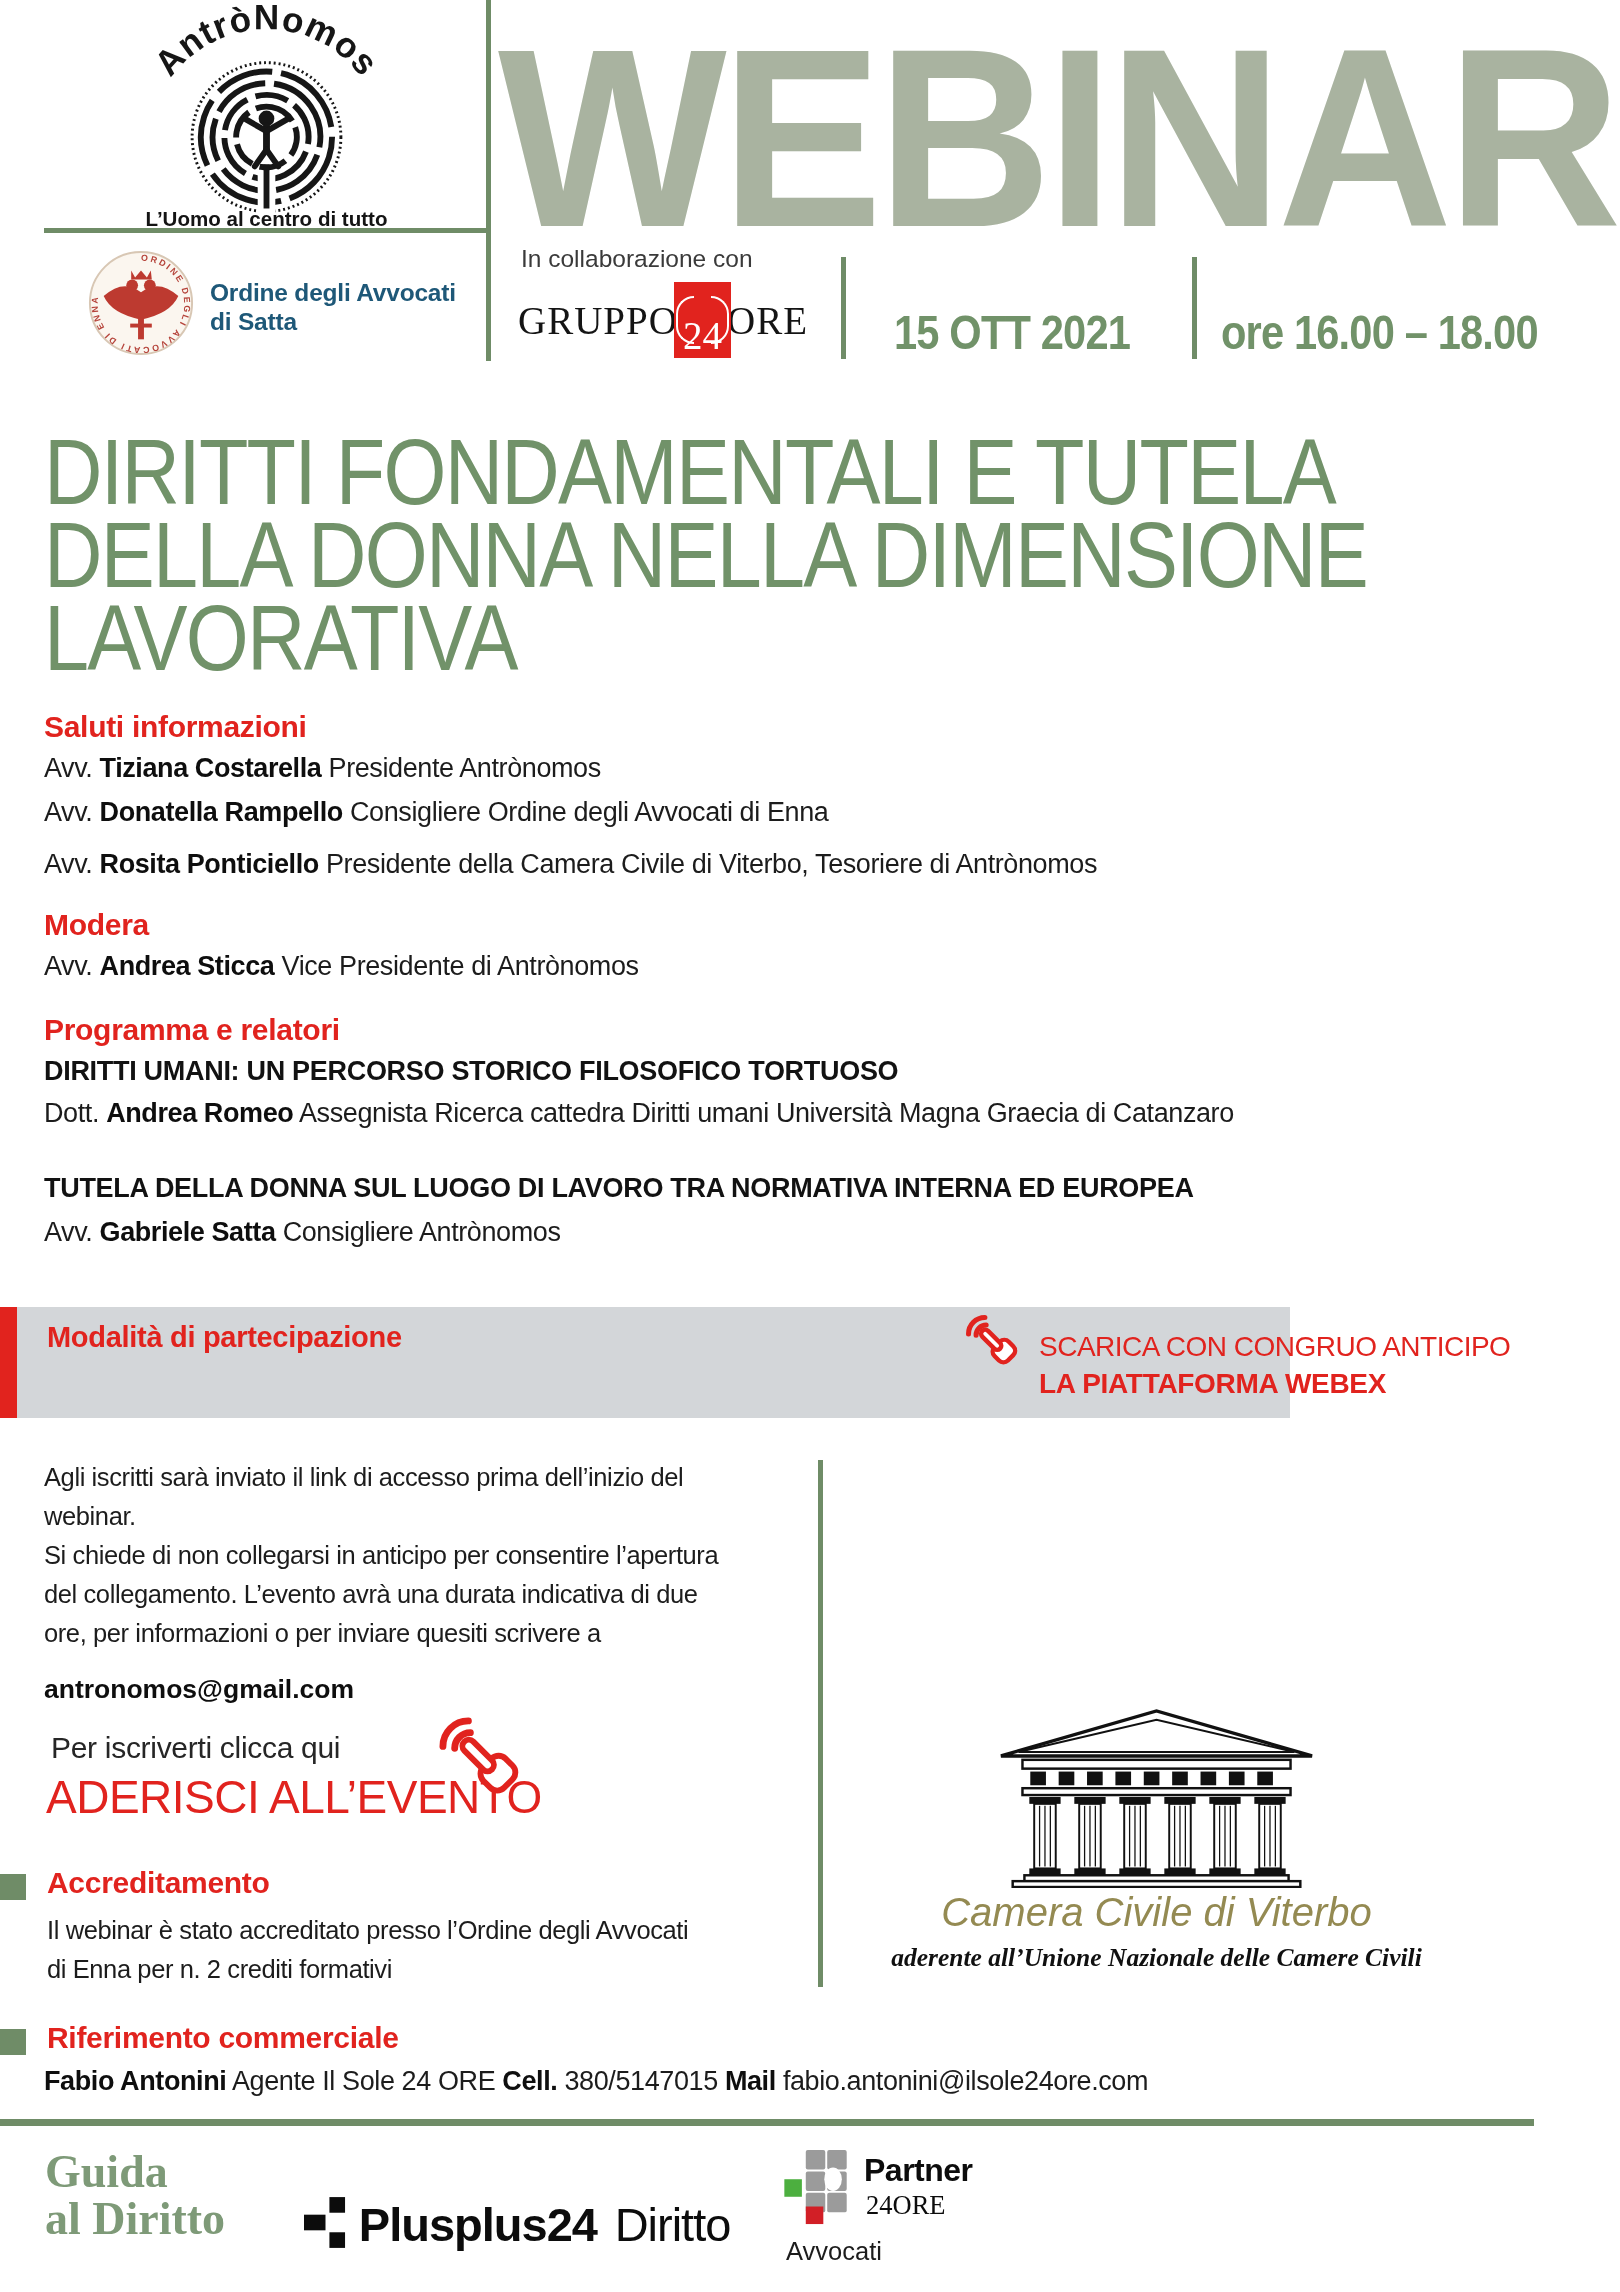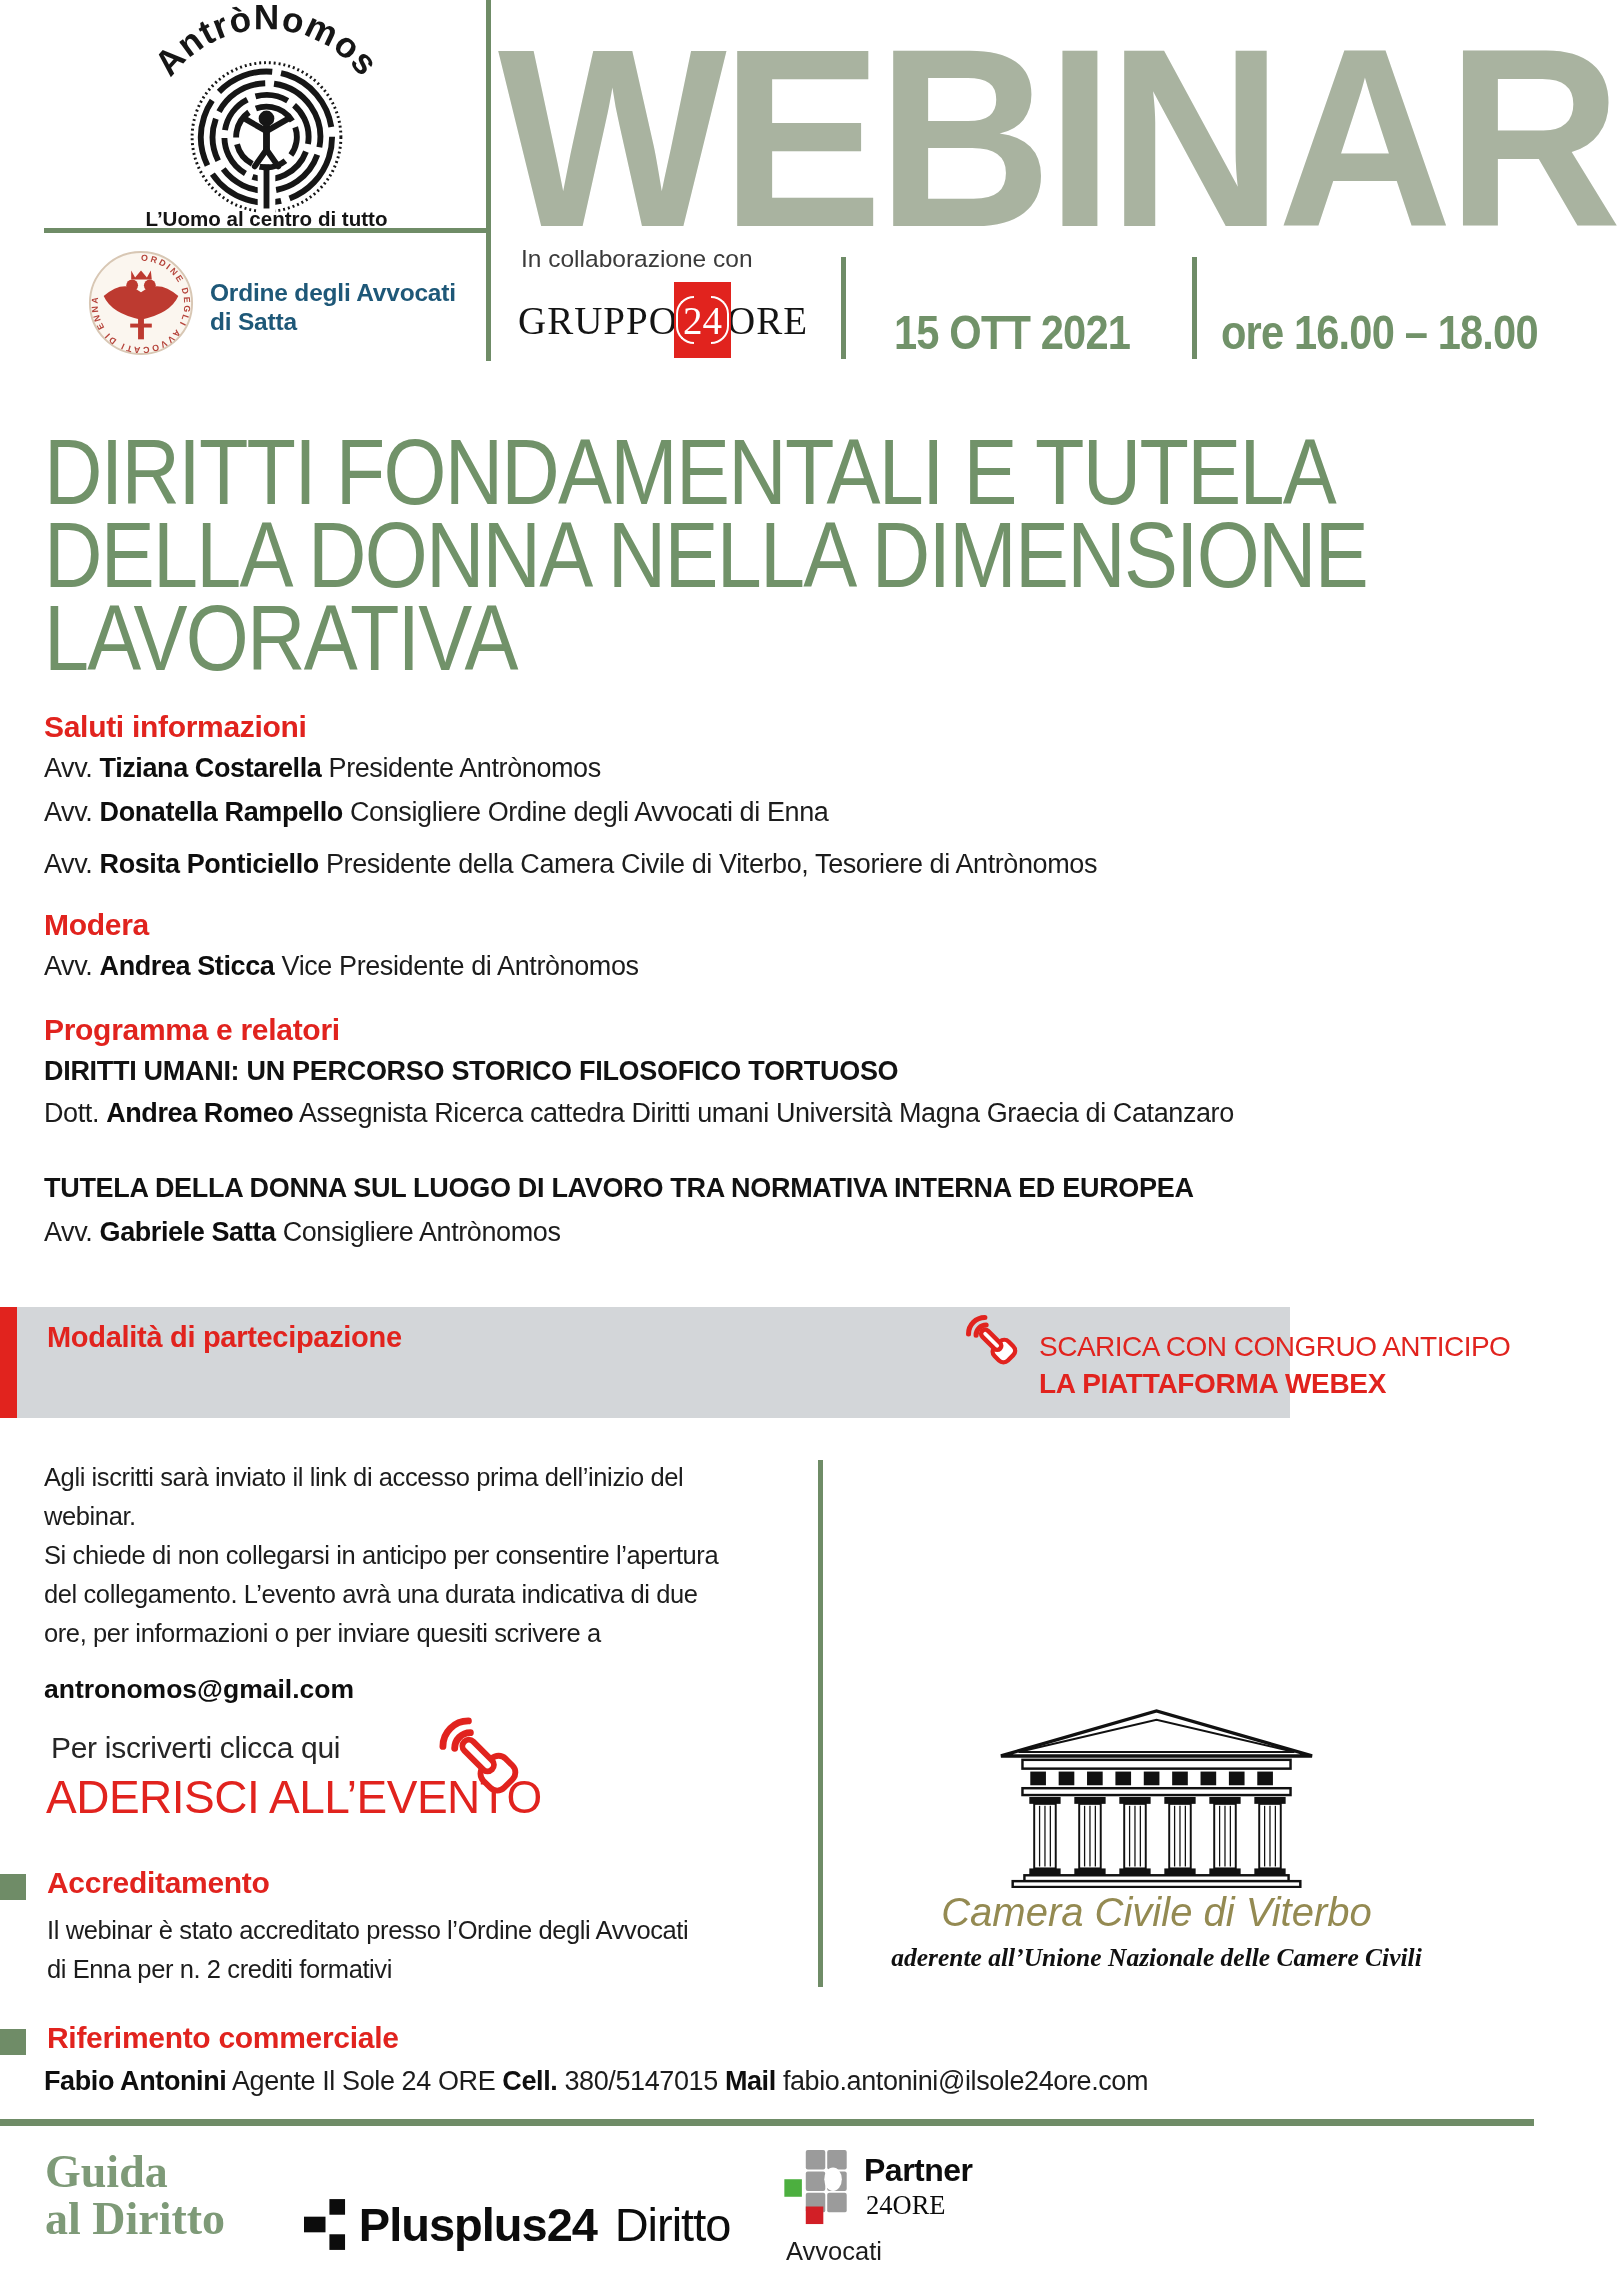--- a/index.html
+++ b/index.html
@@ -23,21 +23,21 @@
   .abs{position:absolute}
   .vline{background:var(--line)}
   .hline{background:var(--line)}
   .webinar{
     font-size:255px;font-weight:700;line-height:1;letter-spacing:-5.9px;
     color:var(--sage);transform:scaleX(.95);transform-origin:left top;white-space:nowrap;
   }
   .collab{font-size:24.5px;color:#3a3a3a}
   .g24wrap{display:flex;align-items:center;height:76px}
   .gserif{font-family:"Liberation Serif",serif;font-size:39px;color:#141414;letter-spacing:1px}
-  .g24box{position:relative;width:57px;height:76px;background:var(--red);display:flex;align-items:center;justify-content:center;margin:0 -3.9px;z-index:2}
+  .g24box{position:relative;width:57px;height:76px;background:var(--red);display:flex;align-items:flex-end;justify-content:center;margin:0 -3.9px;z-index:2}
   .g24box::before,.g24box::after{content:"";position:absolute;top:13.7px;bottom:13.7px;width:15.7px;border:2.9px solid #fff}
   .g24box::before{left:2px;border-right:none;border-radius:23.5px 0 0 23.5px}
   .g24box::after{right:2px;border-left:none;border-radius:0 23.5px 23.5px 0}
   .g24n{font-family:"Liberation Serif",serif;font-size:39px;color:#fff;position:relative;z-index:3}
   .datetime{font-size:49px;font-weight:700;line-height:1;color:var(--green);letter-spacing:-1px;transform:scaleX(.85);transform-origin:left top;white-space:nowrap}
   .title-block{transform:scaleX(.88);transform-origin:left top;white-space:nowrap}
   .title-line{font-size:92px;font-weight:400;line-height:83px;letter-spacing:-2px;color:var(--green)}
   .rhead{font-size:30px;font-weight:700;color:var(--red);letter-spacing:-0.3px;white-space:nowrap}
   .row{font-size:27px;letter-spacing:-0.4px;color:#1c1c1c;white-space:nowrap}
   .row b{color:#0e0e0e}
@@ -49,21 +49,21 @@
   .para{font-size:25.5px;line-height:39px;letter-spacing:-0.4px;color:#1c1c1c;white-space:pre-line;margin:0}
   .email{font-size:26.5px;font-weight:700;margin-top:20.6px;color:#0e0e0e}
   .cta-label{font-size:30px;color:#262626;letter-spacing:-0.3px;white-space:nowrap}
   .cta-button{font-size:46px;font-weight:400;color:var(--red);letter-spacing:-0.5px;white-space:nowrap}
   .bullet{width:25.5px;height:25.5px;background:var(--line)}
   .camera{width:539px;text-align:center}
   .camera-name{font-family:Liberation Sans, sans-serif;font-style:italic;font-size:40px;color:var(--olive);margin-top:2px}
   .camera-sub{font-family:"Liberation Serif",serif;font-style:italic;font-size:28px;color:var(--olive);margin-top:7.8px}
   .camera-aff{font-family:"Liberation Serif",serif;font-style:italic;font-weight:700;font-size:25.5px;color:#101010;margin-top:7.8px}
   .guida{font-family:"Liberation Serif",serif;font-weight:700;font-size:46px;line-height:47px;color:var(--guida)}
-  .plusplus{display:flex;align-items:center;gap:11.8px}
+  .plusplus{display:flex;gap:11.8px}
   .pp-bold{font-size:47px;font-weight:700;letter-spacing:-1px;color:#0c0c0c}
   .pp-light{font-size:47px;font-weight:400;letter-spacing:-1px;color:#0c0c0c;margin-left:5.9px}
   .partner-word{font-size:32px;font-weight:700;letter-spacing:-0.5px;color:#0c0c0c}
   .partner-brand{font-family:"Liberation Serif",serif;font-size:26.5px;color:#0c0c0c}
   .partner-label{font-size:25.5px;color:#1c1c1c}
   svg text{font-family:"Liberation Sans",sans-serif}
 </style>
 </head>
 <body>
 

